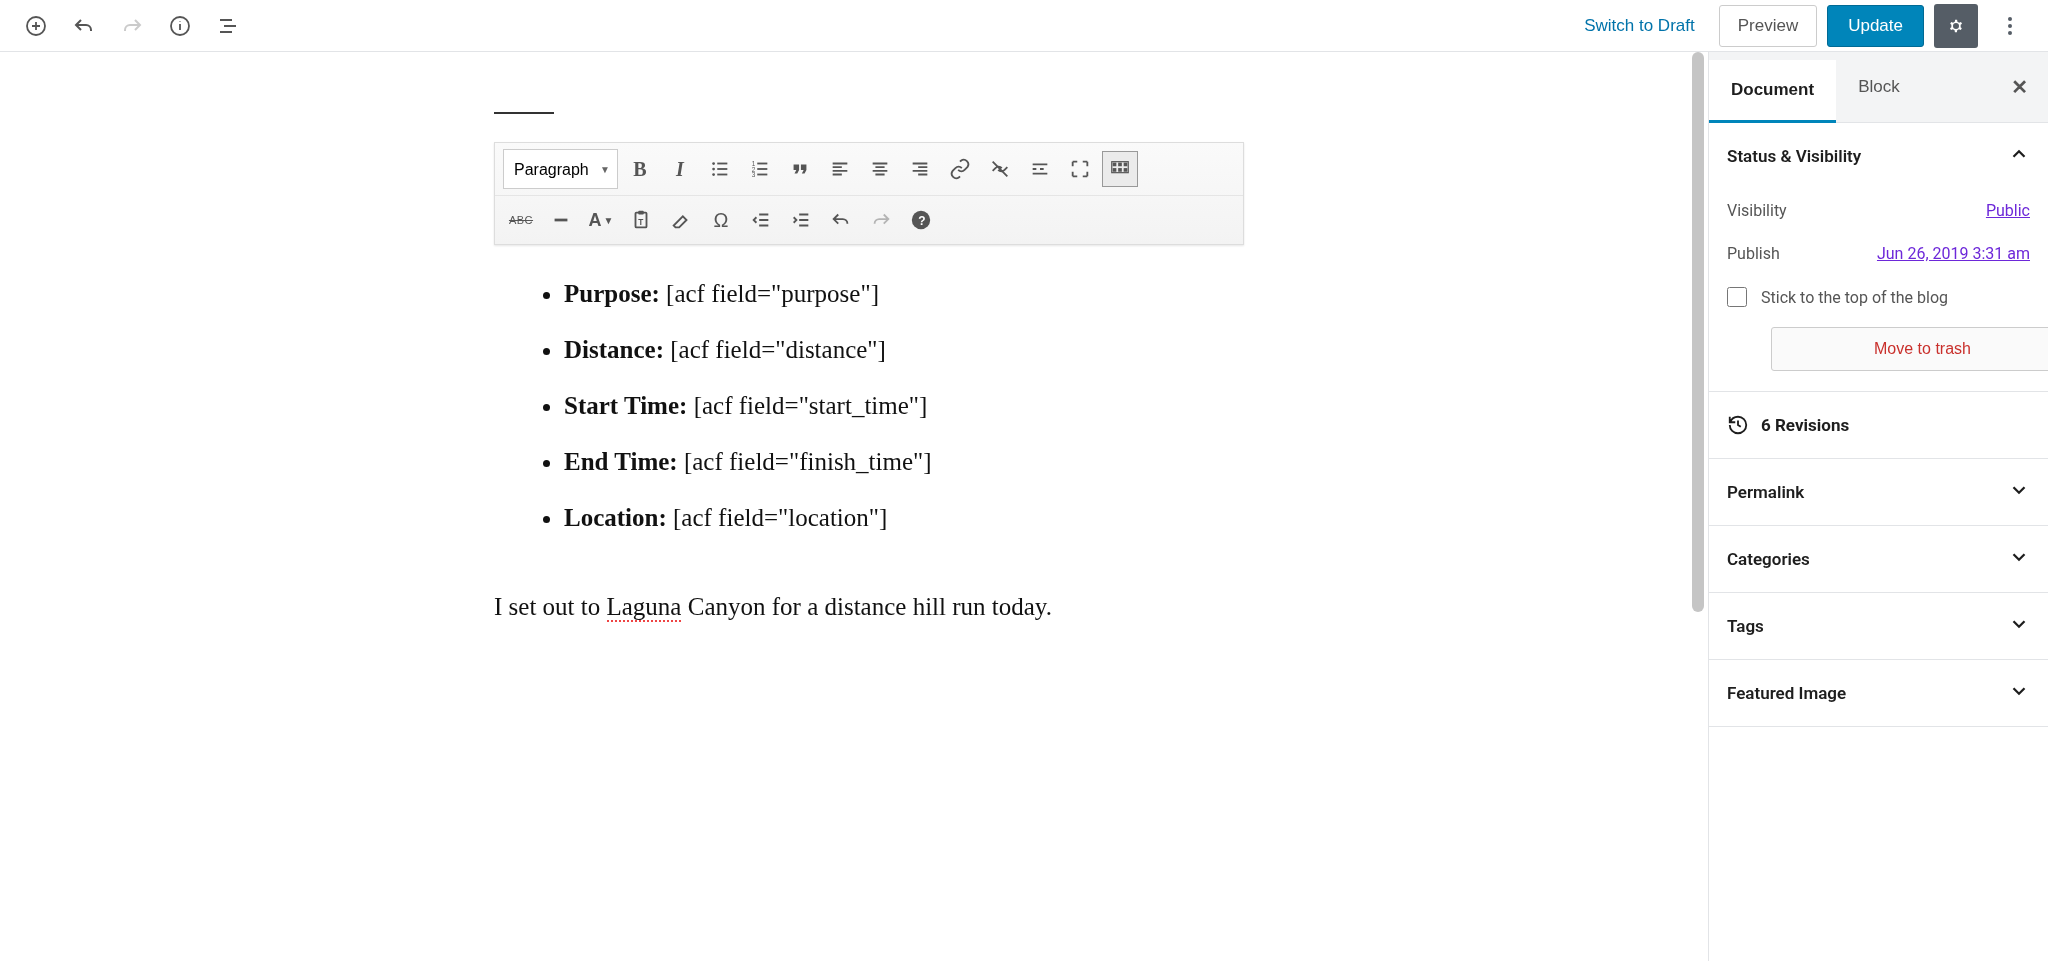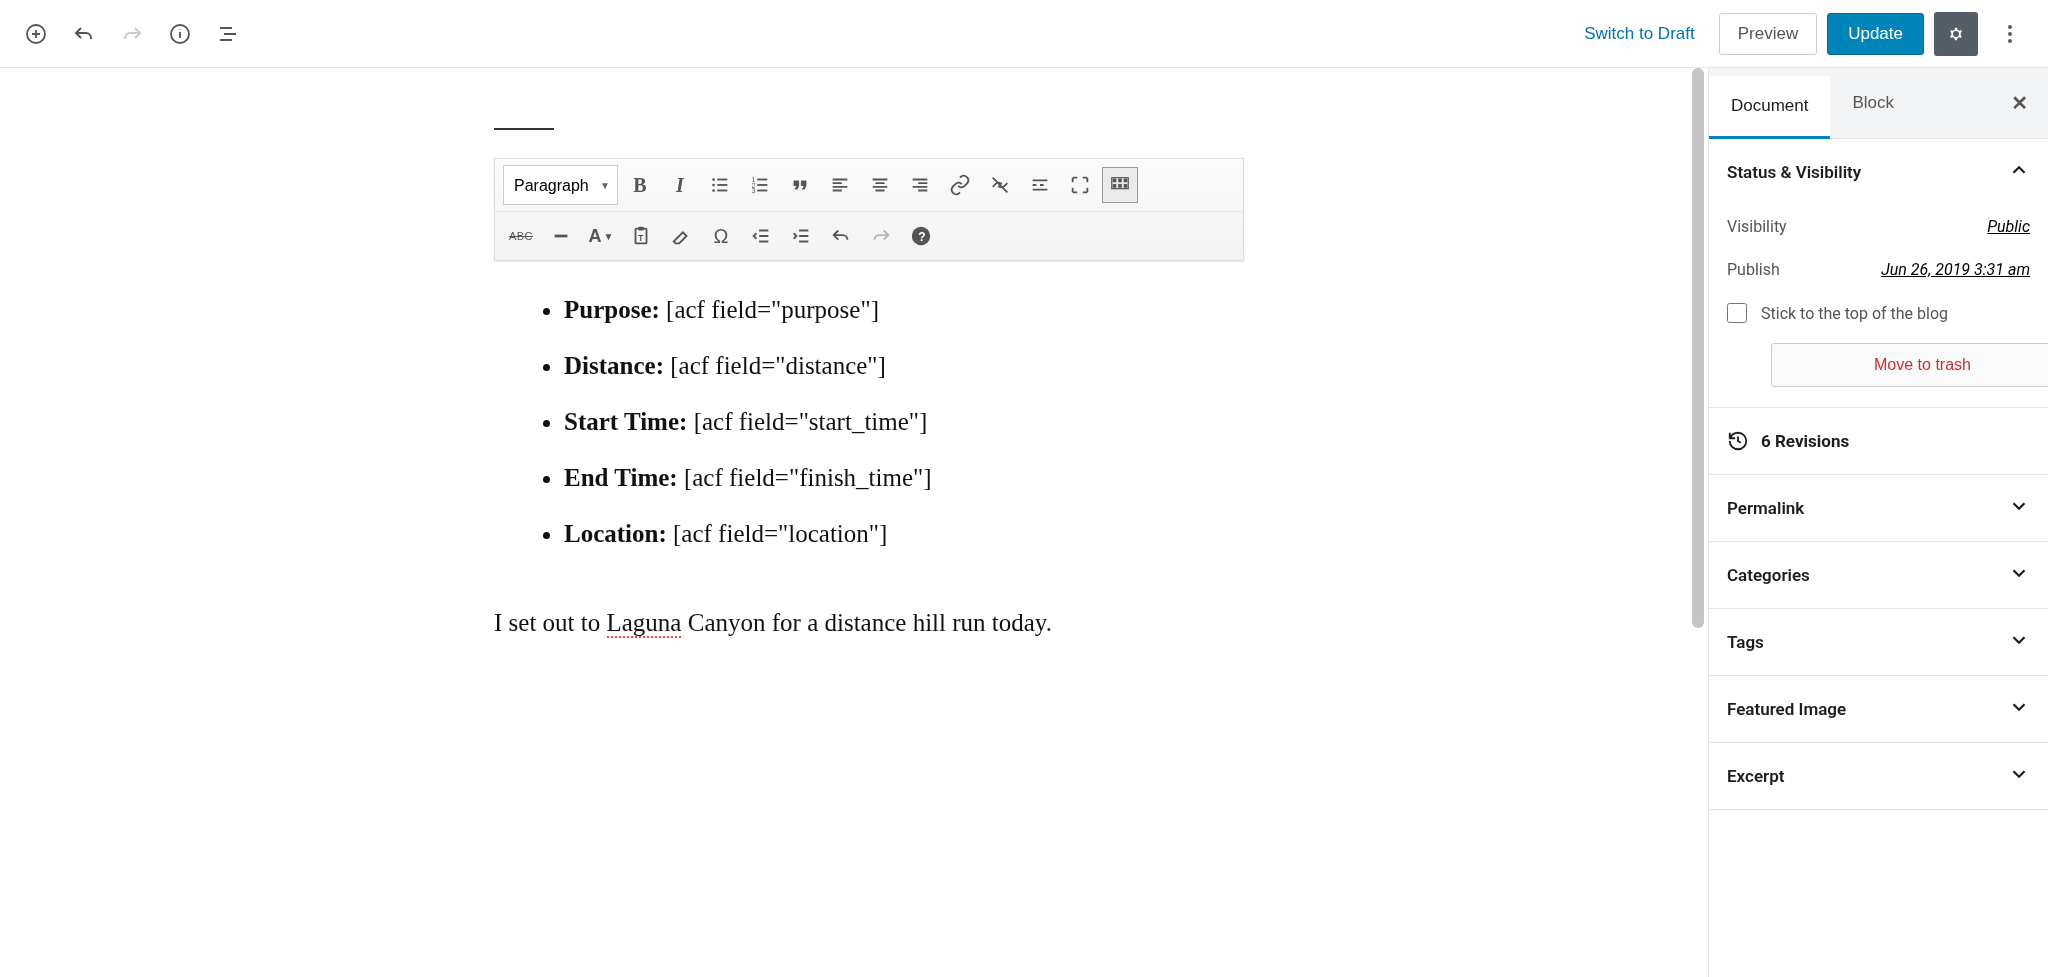--- a/index.html
+++ b/index.html
@@ -1,18 +1,18 @@
 <!DOCTYPE html>
 <html><head>
   <meta charset="utf-8">
   <style>
     * { box-sizing: border-box; margin: 0; padding: 0; }
     body { font-family: -apple-system, BlinkMacSystemFont, "Segoe UI", Roboto, sans-serif; background: #fff; color: #1e1e1e; }
     
-    .top-toolbar { display: flex; align-items: center; justify-content: space-between; height: 68px; border-bottom: 1px solid #e2e4e7; padding: 0 16px; }
+    .top-toolbar { display: flex; align-items: center; justify-content: space-between; height: 52px; border-bottom: 1px solid #e2e4e7; padding: 0 16px; }
     .top-left { display: flex; align-items: center; gap: 8px; }
     .top-right { display: flex; align-items: center; gap: 10px; }
     .icon-btn { width: 40px; height: 40px; display: flex; align-items: center; justify-content: center; background: transparent; border: none; cursor: pointer; color: #555; border-radius: 3px; }
     .icon-btn svg { width: 24px; height: 24px; }
     .icon-btn.disabled { opacity: 0.3; cursor: default; }
     .btn-text-link { color: #0073aa; font-size: 17px; background: none; border: none; cursor: pointer; padding: 10px 14px; }
     .btn-outline { background: #fff; border: 1px solid #ccc; color: #555; font-size: 17px; padding: 10px 18px; border-radius: 3px; cursor: pointer; }
     .btn-primary { background: #0085ba; border: 1px solid #006a95; color: #fff; font-size: 17px; padding: 10px 20px; border-radius: 3px; cursor: pointer; font-weight: 500; }
     .btn-settings { background: #555d66; color: #fff; width: 44px; height: 44px; border: none; display: flex; align-items: center; justify-content: center; border-radius: 3px; cursor: pointer; }
     .btn-settings svg { fill: #fff; width: 24px; height: 24px; }
@@ -44,31 +44,31 @@
     .content-list li { margin-bottom: 6px; }
     .content-list strong { font-weight: 700; }
     .body-text { font-family: Georgia, "Times New Roman", serif; font-size: 25px; color: #111; }
     .spellerr { border-bottom: 2px dotted #e44; text-align: right; }
     
     .scroll-ghost { position: absolute; right: 4px; top: 0; width: 12px; height: 560px; background: #c5c5c5; border-radius: 6px; }
     
     .sidebar { width: 340px; border-left: 1px solid #e2e4e7; background: #fff; display: flex; flex-direction: column; overflow-y: auto; }
     .sidebar-tabs { display: flex; border-bottom: 1px solid #e2e4e7; background: #f3f4f5; align-items: center; }
     .sidebar-tab { padding: 20px 22px; font-size: 17px; background: transparent; border: none; cursor: pointer; color: #555; }
-    .sidebar-tab.active { background: #fff; border-bottom: 3px solid #0085ba; font-weight: 400; color: #1e1e1e; margin-bottom: -1px; margin-top: 8px; }
+    .sidebar-tab.active { background: #fff; border-bottom: 3px solid #0085ba; font-weight: 700; color: #1e1e1e; margin-bottom: -1px; margin-top: 8px; }
     .sidebar-close { margin-left: auto; padding: 20px; background: none; border: none; cursor: pointer; font-size: 20px; font-weight: 700; color: #555; }
     
     .panel { border-bottom: 1px solid #e2e4e7; }
     .panel-header { display: flex; align-items: center; justify-content: space-between; padding: 20px 18px; cursor: pointer; }
     .panel-title { font-size: 17px; font-weight: 600; }
     .panel-chevron svg { width: 22px; height: 22px; }
     .panel-body { padding: 0 18px 20px 18px; }
     .panel-row { display: flex; justify-content: space-between; align-items: center; padding: 12px 0; font-size: 16px; }
     .panel-row .label { color: #555; }
-    .panel-row .link { color: #000000; text-decoration: underline; cursor: pointer; font-style: italic; }
+    .panel-row .link { color: #6d28d9; text-decoration: underline; cursor: pointer; }
     .panel-checkbox { display: flex; align-items: center; gap: 14px; padding: 12px 0 20px 0; font-size: 16px; color: #555; }
     .panel-checkbox input { width: 20px; height: 20px; }
     .btn-trash { width: 100%; padding: 12px; background: #fafafa; border: 1px solid #ccc; color: #c9302c; font-size: 16px; border-radius: 3px; cursor: pointer; margin-left: 44px; }
     .revision-row { display: flex; align-items: center; gap: 12px; padding: 22px 18px; font-size: 17px; font-weight: 700; cursor: pointer; }
     .revision-row svg { width: 22px; height: 22px; }
   </style>
 </head>
 <body>
 
 <div class="top-toolbar">
@@ -345,22 +345,14 @@
       </div>
     </div>
     <div class="panel">
       <div class="panel-header">
         <span class="panel-title">Featured Image</span>
         <span class="panel-chevron"><svg viewBox="0 0 24 24" fill="none" stroke="currentColor" stroke-width="2.5">
               <path d="M6 9l6 6 6-6"></path>
             </svg></span>
       </div>
     </div>
-    <div class="panel">
-      <div class="panel-header">
-        <span class="panel-title">Excerpt</span>
-        <span class="panel-chevron"><svg viewBox="0 0 24 24" fill="none" stroke="currentColor" stroke-width="2.5">
-              <path d="M6 9l6 6 6-6"></path>
-            </svg></span>
-      </div>
-    </div>
   </aside>
 </div>
 
 </body></html>

